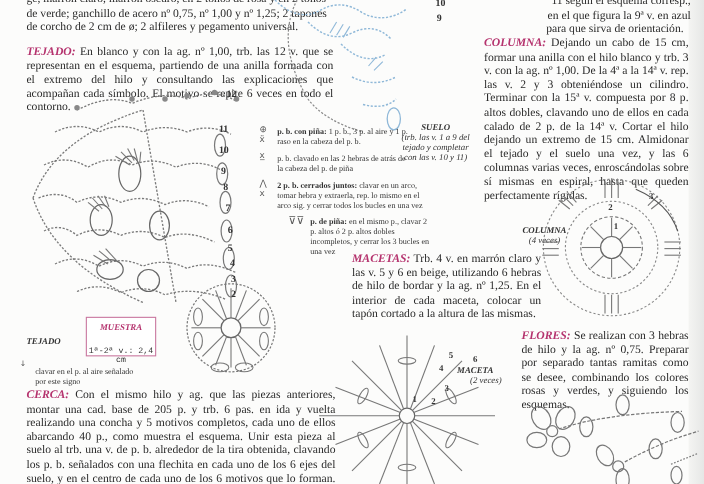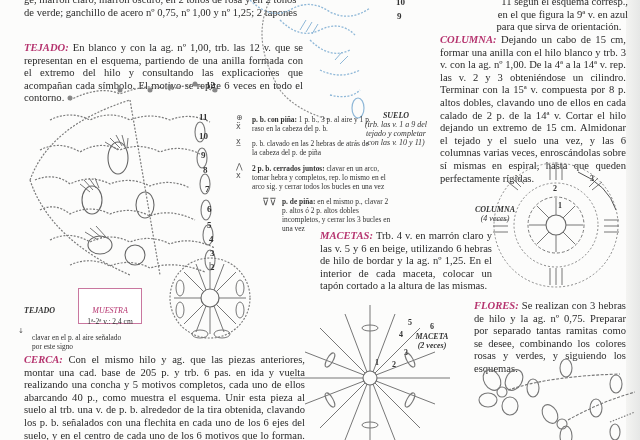--- a/index.html
+++ b/index.html
@@ -9,32 +9,33 @@
                background:linear-gradient(to right,#f4f4f2,#e6e7e6); }
   .txt { position:absolute; font-size:10.6px; line-height:12.6px; text-align:justify; }
   .hd { color:#b5336e; font-style:italic; font-weight:bold; }
   .legend { position:absolute; font-size:7.4px; line-height:9px; color:#333; }
   .legend b { font-weight:bold; }
   .sym { position:absolute; font-size:8px; color:#555; font-family:"DejaVu Sans",sans-serif; }
   .cap { position:absolute; font-size:8px; font-style:italic; font-weight:bold; color:#333; text-align:center; line-height:9px;margin-top:40px; }
   .num { position:absolute; font-size:9px; font-weight:bold; color:#333; }
   .muestra { position:absolute; left:78px; top:288px; width:62px; height:34px; border:1px solid #c9779f;
              text-align:center; background:#fff; }
-  .muestra .t { color:#b5336e; font-size:8px; font-style:italic; font-weight:normal; margin-top:17px; }
-  .muestra .v { font-size:7.5px; color:#333; margin-top:2px; }
+  .muestra .t { color:#b5336e; font-size:8px; font-style:italic; font-weight:bold; margin-top:4px; }
+  .muestra .v { font-size:7.5px; color:#333; margin-top:14px;font-family:Liberation Mono, monospace; }
   svg { position:absolute; overflow:visible; }
 </style>
 </head>
 <body>
 
 <div class="page-edge"></div>
 
 <div class="txt" style="left:24px; top:-6px; width:280px; text-align:left;">
   <div>ge, marrón claro, marrón oscuro, en 2 tonos de rosa y en 2 tonos</div>
   <div>de verde; ganchillo de acero nº 0,75, nº 1,00 y nº 1,25; 2 tapones</div>
+  <div>de corcho de 2 cm de ø; 2 alfileres y pegamento universal.</div>
 </div>
 
 <div class="txt" style="left:24px; top:42px; width:279px;">
   <span class="hd">TEJADO:</span>
   <span>En blanco y con la ag. nº 1,00, trb. las 12 v. que se representan en el esquema, partiendo de una anilla formada con el extremo del hilo y consultando las explicaciones que acompañan cada símbolo. El motivo se repite 6 veces en todo el contorno.</span>
 </div>
 
 <svg width="250" height="200" style="left:10px; top:80px;" viewBox="0 0 250 200">
   <g fill="none" stroke="#7a7a7a" stroke-width="1.2" stroke-dasharray="2 1.5">
     <path d="M60 20 Q 90 5 110 14 Q 140 2 160 10 Q 185 0 205 12"></path>
@@ -173,21 +174,21 @@
   <b>p. b. con piña:</b>
   <span>1 p. b., 3 p. al aire y 1 p. raso en la cabeza del p. b.</span>
 </div>
 <div class="sym" style="left:236px; top:137px;">x̲</div>
 <div class="legend" style="left:252px; top:139px; width:120px;">
   <span>p. b. clavado en las 2 hebras de atrás de la cabeza del p. de piña</span>
 </div>
 <div class="sym" style="left:236px; top:162px;">⋀<br>x</div>
 <div class="legend" style="left:252px; top:164px; width:140px;">
   <b>2 p. b. cerrados juntos:</b>
-  <span>clavar en un arco, tomar hebra y completos, rep. lo mismo en el arco sig. y cerrar todos los bucles en una vez</span>
+  <span>clavar en un arco, tomar hebra y extraerla, rep. lo mismo en el arco sig. y cerrar todos los bucles en una vez</span>
 </div>
 <div class="sym" style="left:262px; top:196px; font-size:10px;">⊽⊽</div>
 <div class="legend" style="left:282px; top:197px; width:112px;">
   <b>p. de piña:</b>
   <span>en el mismo p., clavar 2 p. altos ó 2 p. altos dobles incompletos, y cerrar los 3 bucles en una vez</span>
 </div>
 
 <div class="cap" style="left:466px; top:165px; width:58px;">
   <div>COLUMNA</div>
   <div style="font-weight:normal;">(4 veces)</div>
@@ -242,21 +243,21 @@
 <div class="sym" style="left:18px; top:327px; font-size:7px;">↓</div>
 <div class="legend" style="left:32px; top:333px; width:100px;">clavar en el p. al aire señalado por este signo</div>
 
 <div class="txt" style="left:288px; top:230px; width:172px;margin-left:32px;">
   <span class="hd">MACETAS:</span>
   <span>Trb. 4 v. en marrón claro y las v. 5 y 6 en beige, utilizando 6 hebras de hilo de bordar y la ag. nº 1,25. En el interior de cada maceta, colocar un tapón cortado a la altura de las mismas.</span>
 </div>
 
 <div class="cap" style="left:408px; top:292px; width:48px;">
   <div>MACETA</div>
-  <div style="font-weight:bold;">(2 veces)</div>
+  <div style="font-weight:normal;text-align:right;">(2 veces)</div>
 </div>
 <svg width="170" height="140" style="left:285px; top:300px;" viewBox="0 0 170 140">
   <circle cx="85" cy="78" r="7" fill="none" stroke="#666" stroke-width="1.1"></circle>
   <g stroke="#777" stroke-width="1">
     <line x1="85" y1="71" x2="85" y2="5"></line>
       <line x1="85" y1="85" x2="85" y2="140"></line>
     <line x1="78" y1="78" x2="5" y2="78"></line>
       <line x1="92" y1="78" x2="165" y2="78"></line>
     <line x1="80" y1="73" x2="35" y2="28"></line>
       <line x1="90" y1="83" x2="135" y2="128"></line>

